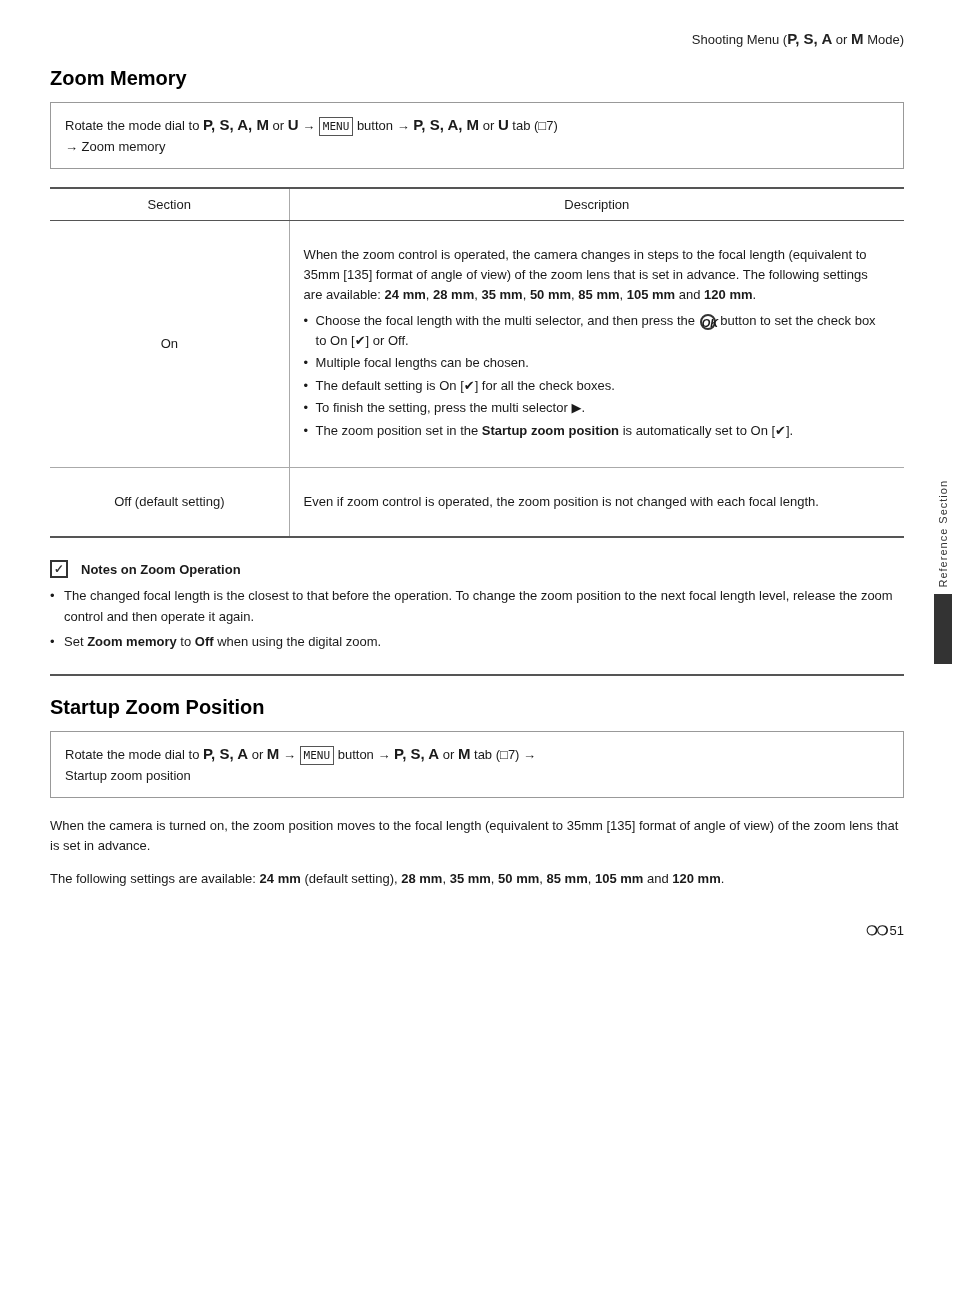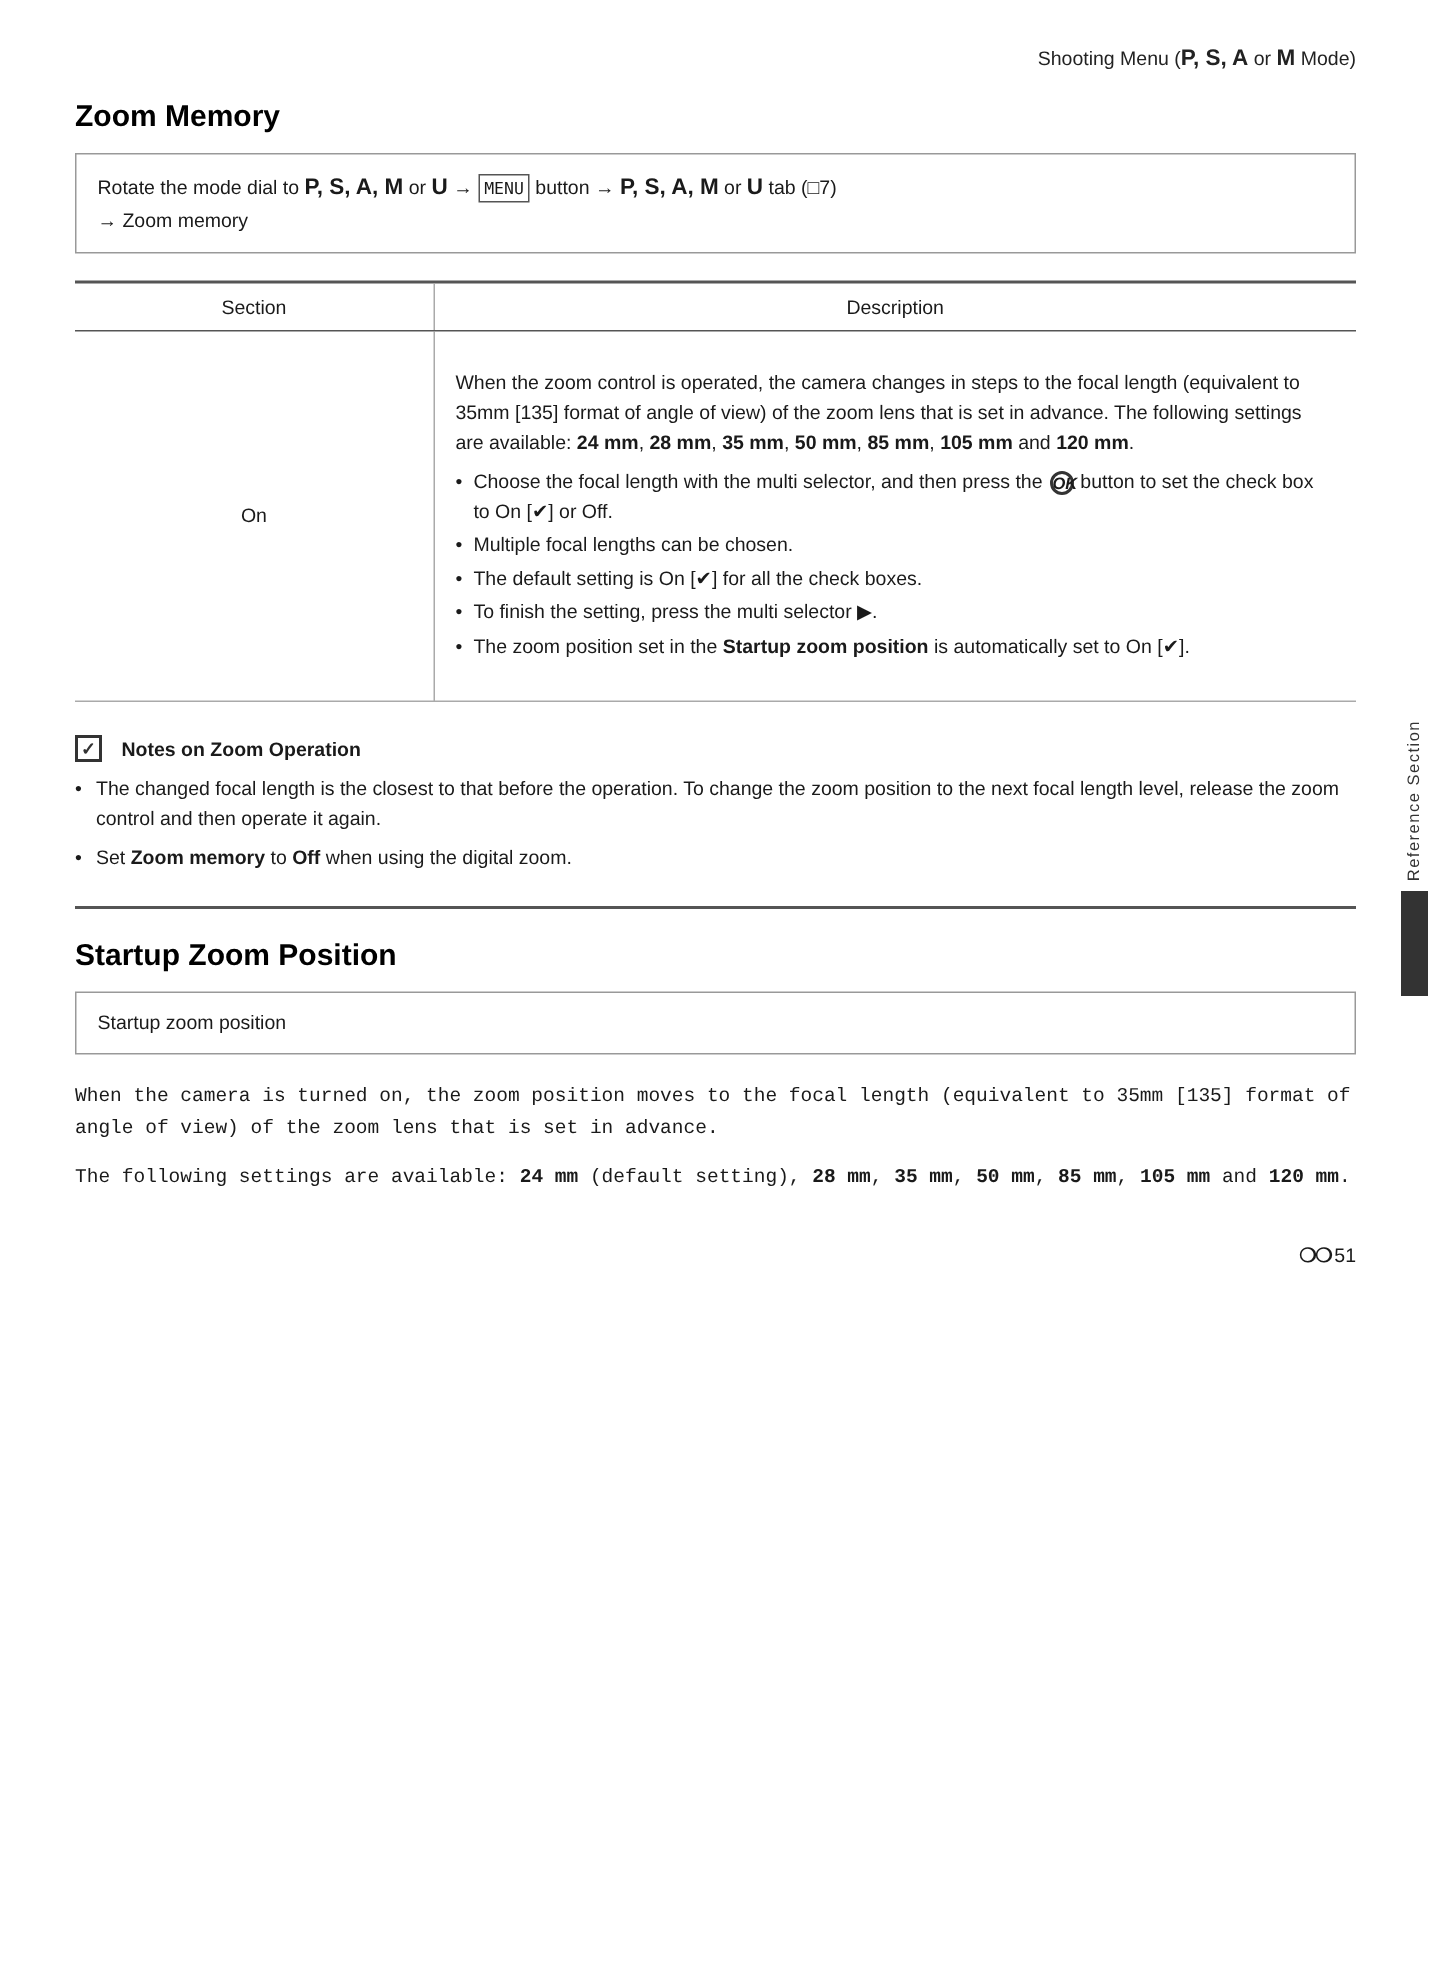--- a/index.html
+++ b/index.html
@@ -175,21 +175,20 @@
       border: none;
       border-top: 2px solid #555;
       margin: 22px 0 20px 0;
     }
 
     
     .body-text {
       font-size: 13px;
       line-height: 1.6;
       margin-bottom: 12px;
-      font-family: Liberation Mono, monospace;
     }
 
     
     .right-tab {
       position: absolute;
       right: 0;
       top: 480px;
       width: 22px;
       display: flex;
       flex-direction: column;
@@ -289,39 +288,46 @@
           </div>
           <ul class="bullet-list">
             <li>Choose the focal length with the multi selector, and then press the <span class="ok-button">OK</span> button to set the check box to On [✔] or Off.</li>
             <li>Multiple focal lengths can be chosen.</li>
             <li>The default setting is On [✔] for all the check boxes.</li>
             <li>To finish the setting, press the multi selector ▶.</li>
             <li>The zoom position set in the <strong>Startup zoom position</strong> is automatically set to On [✔].</li>
           </ul>
         </td>
       </tr>
+      <tr class="last-row">
+        <td class="col-option">Off (default setting)</td>
+        <td class="col-desc">Even if zoom control is operated, the zoom position is not changed with each focal length.</td>
+      </tr>
     </tbody>
   </table>
 
   <div class="notes-section">
     <div class="notes-header">
       <span class="check-icon"></span>
       <span>Notes on Zoom Operation</span>
     </div>
     <ul class="notes-list">
       <li>The changed focal length is the closest to that before the operation. To change the zoom position to the next focal length level, release the zoom control and then operate it again.</li>
       <li>Set <strong>Zoom memory</strong> to <strong>Off</strong> when using the digital zoom.</li>
     </ul>
   </div>
 
   <hr class="section-divider">
 
   <h2 class="section-title">Startup Zoom Position</h2>
 
   <div class="nav-box">
+    <div>
+      Rotate the mode dial to <span class="nav-bold">P, S, A</span> or <span class="nav-bold">M</span> → <span class="mono-small">MENU</span> button → <span class="nav-bold">P, S, A</span> or <span class="nav-bold">M</span> tab (□7) →
+    </div>
     <div>Startup zoom position</div>
   </div>
 
   <p class="body-text">When the camera is turned on, the zoom position moves to the focal length (equivalent to 35mm [135] format of angle of view) of the zoom lens that is set in advance.</p>
 
   <p class="body-text">
     The following settings are available: <strong>24 mm</strong> (default setting), <strong>28 mm</strong>, <strong>35 mm</strong>, <strong>50 mm</strong>, <strong>85 mm</strong>, <strong>105 mm</strong> and <strong>120 mm</strong>.
   </p>
 
   <div class="right-tab">

